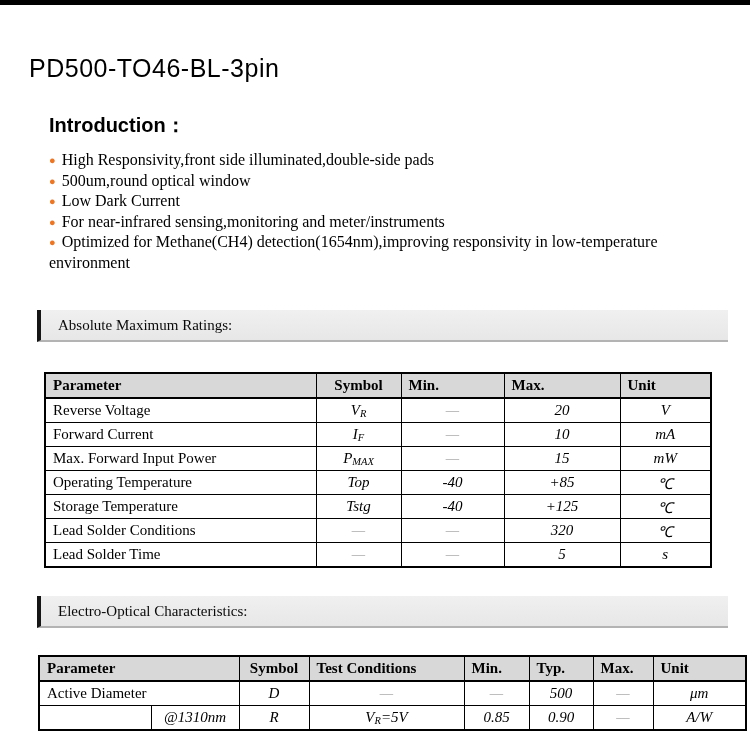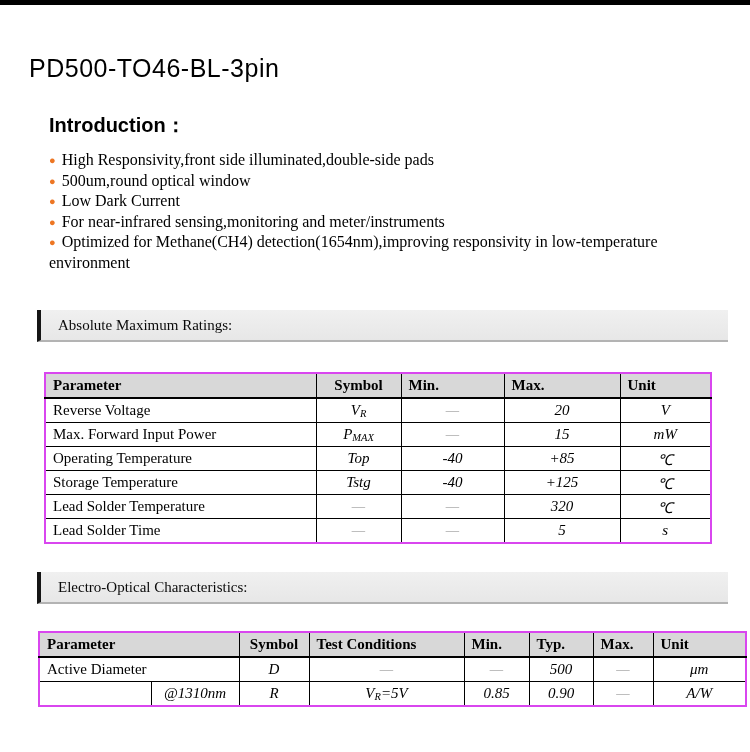--- a/index.html
+++ b/index.html
@@ -69,21 +69,21 @@
   }
   .tbl-1 { margin: 30px 0 0 44px; width: 666px; }
   .tbl-2 { margin: 27px 0 0 38px; width: 707px; }
   th, td {
     border: 1px solid #000000;
     height: 23px;
     padding: 0;
     overflow: hidden;
     white-space: nowrap;
   }
-  table { border: 2px solid #d946ef; }
+  table { border: 2px solid #000000; }
   th {
     background: #d8d8d8;
     font-weight: bold;
     text-align: left;
     padding-left: 7px;
     border-bottom: 2px solid #000000;
   }
   th.center { text-align: center; padding-left: 0; }
   td.left { text-align: left; padding-left: 7px; }
   td.center { text-align: center; font-style: italic; }
@@ -132,20 +132,27 @@
     <th>Unit</th>
   </tr>
   <tr>
     <td class="left">Reverse Voltage</td>
     <td class="center"><span>V</span><sub>R</sub></td>
     <td class="center dash">—</td>
     <td class="center">20</td>
     <td class="center">V</td>
   </tr>
   <tr>
+    <td class="left">Forward Current</td>
+    <td class="center"><span>I</span><sub>F</sub></td>
+    <td class="center dash">—</td>
+    <td class="center">10</td>
+    <td class="center">mA</td>
+  </tr>
+  <tr>
     <td class="left">Max. Forward Input Power</td>
     <td class="center"><span>P</span><sub>MAX</sub></td>
     <td class="center dash">—</td>
     <td class="center">15</td>
     <td class="center">mW</td>
   </tr>
   <tr>
     <td class="left">Operating Temperature</td>
     <td class="center"><span>Top</span><sub></sub></td>
     <td class="center">-40</td>
@@ -153,21 +160,21 @@
     <td class="center">℃</td>
   </tr>
   <tr>
     <td class="left">Storage Temperature</td>
     <td class="center"><span>Tstg</span><sub></sub></td>
     <td class="center">-40</td>
     <td class="center">+125</td>
     <td class="center">℃</td>
   </tr>
   <tr>
-    <td class="left">Lead Solder Temperature</td>
+    <td class="left">Lead Solder Conditions</td>
     <td class="center dash"><span class="dash">—</span><sub></sub></td>
     <td class="center dash">—</td>
     <td class="center">320</td>
     <td class="center">℃</td>
   </tr>
   <tr>
     <td class="left">Lead Solder Time</td>
     <td class="center dash"><span class="dash">—</span><sub></sub></td>
     <td class="center dash">—</td>
     <td class="center">5</td>

